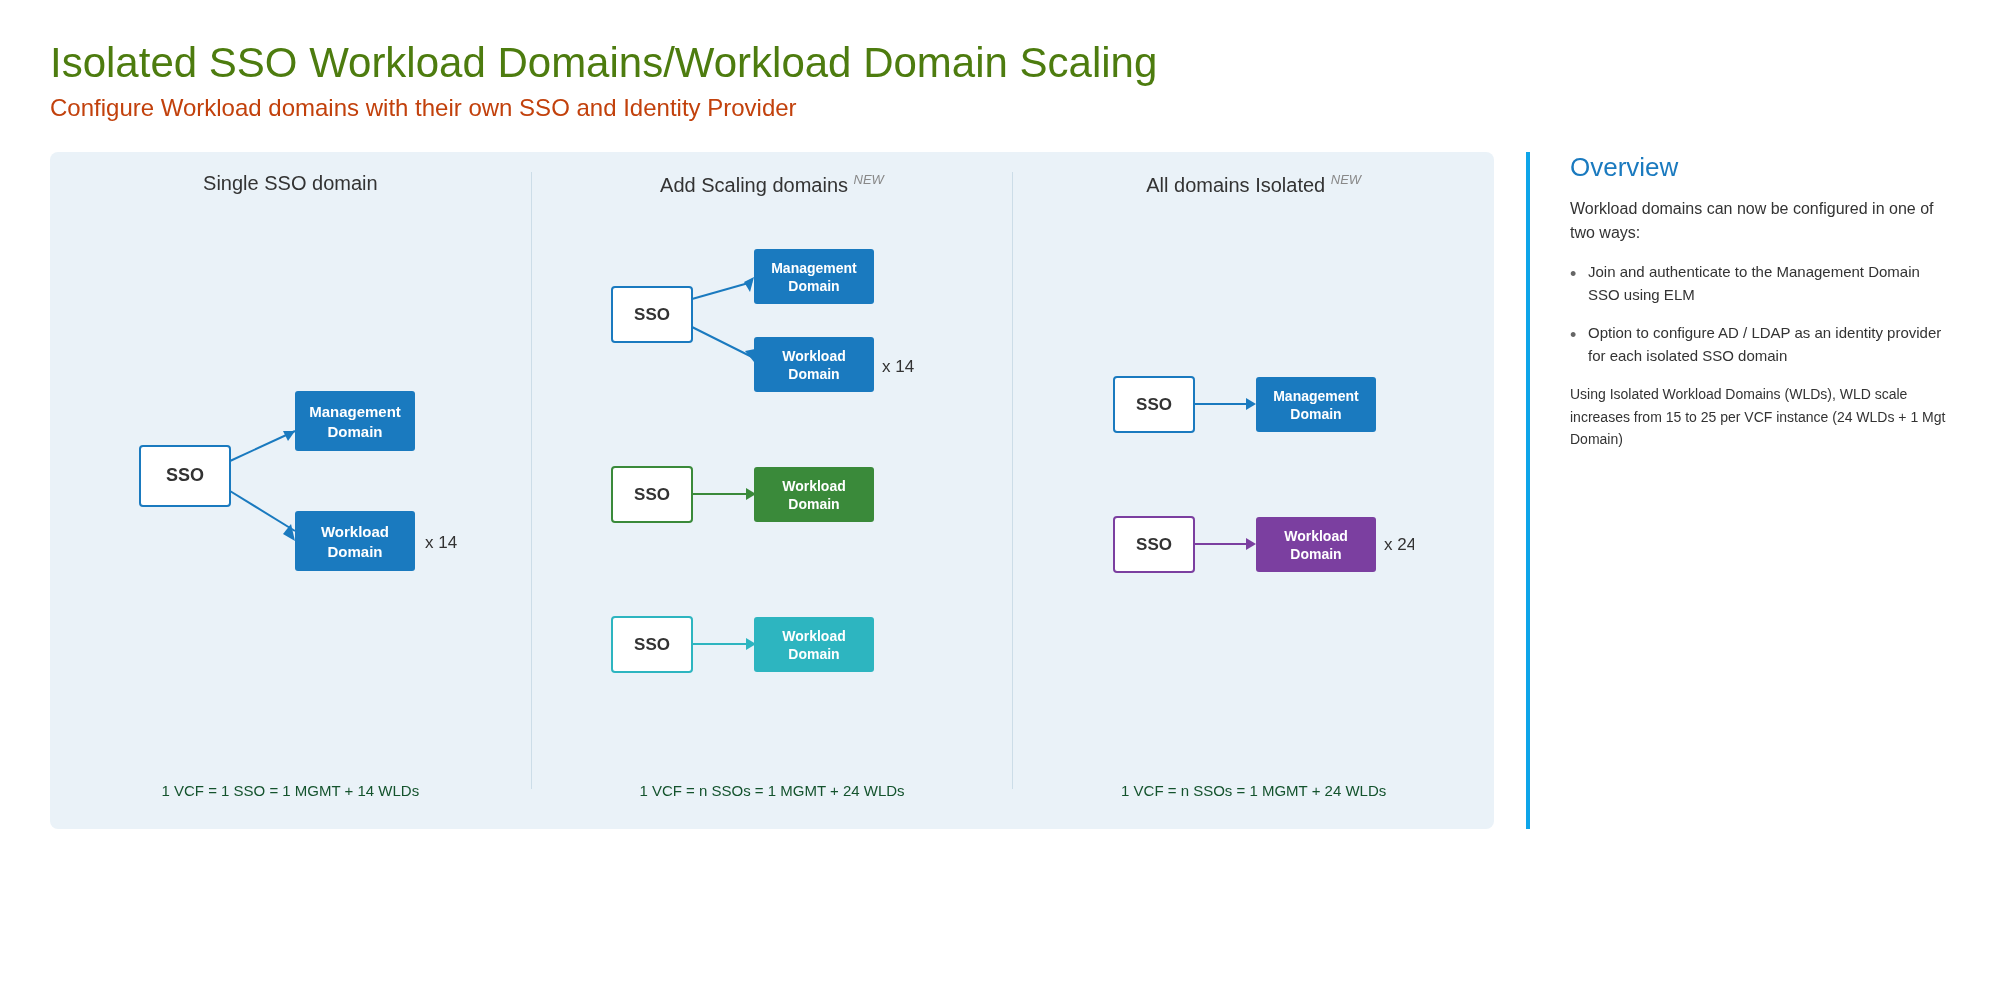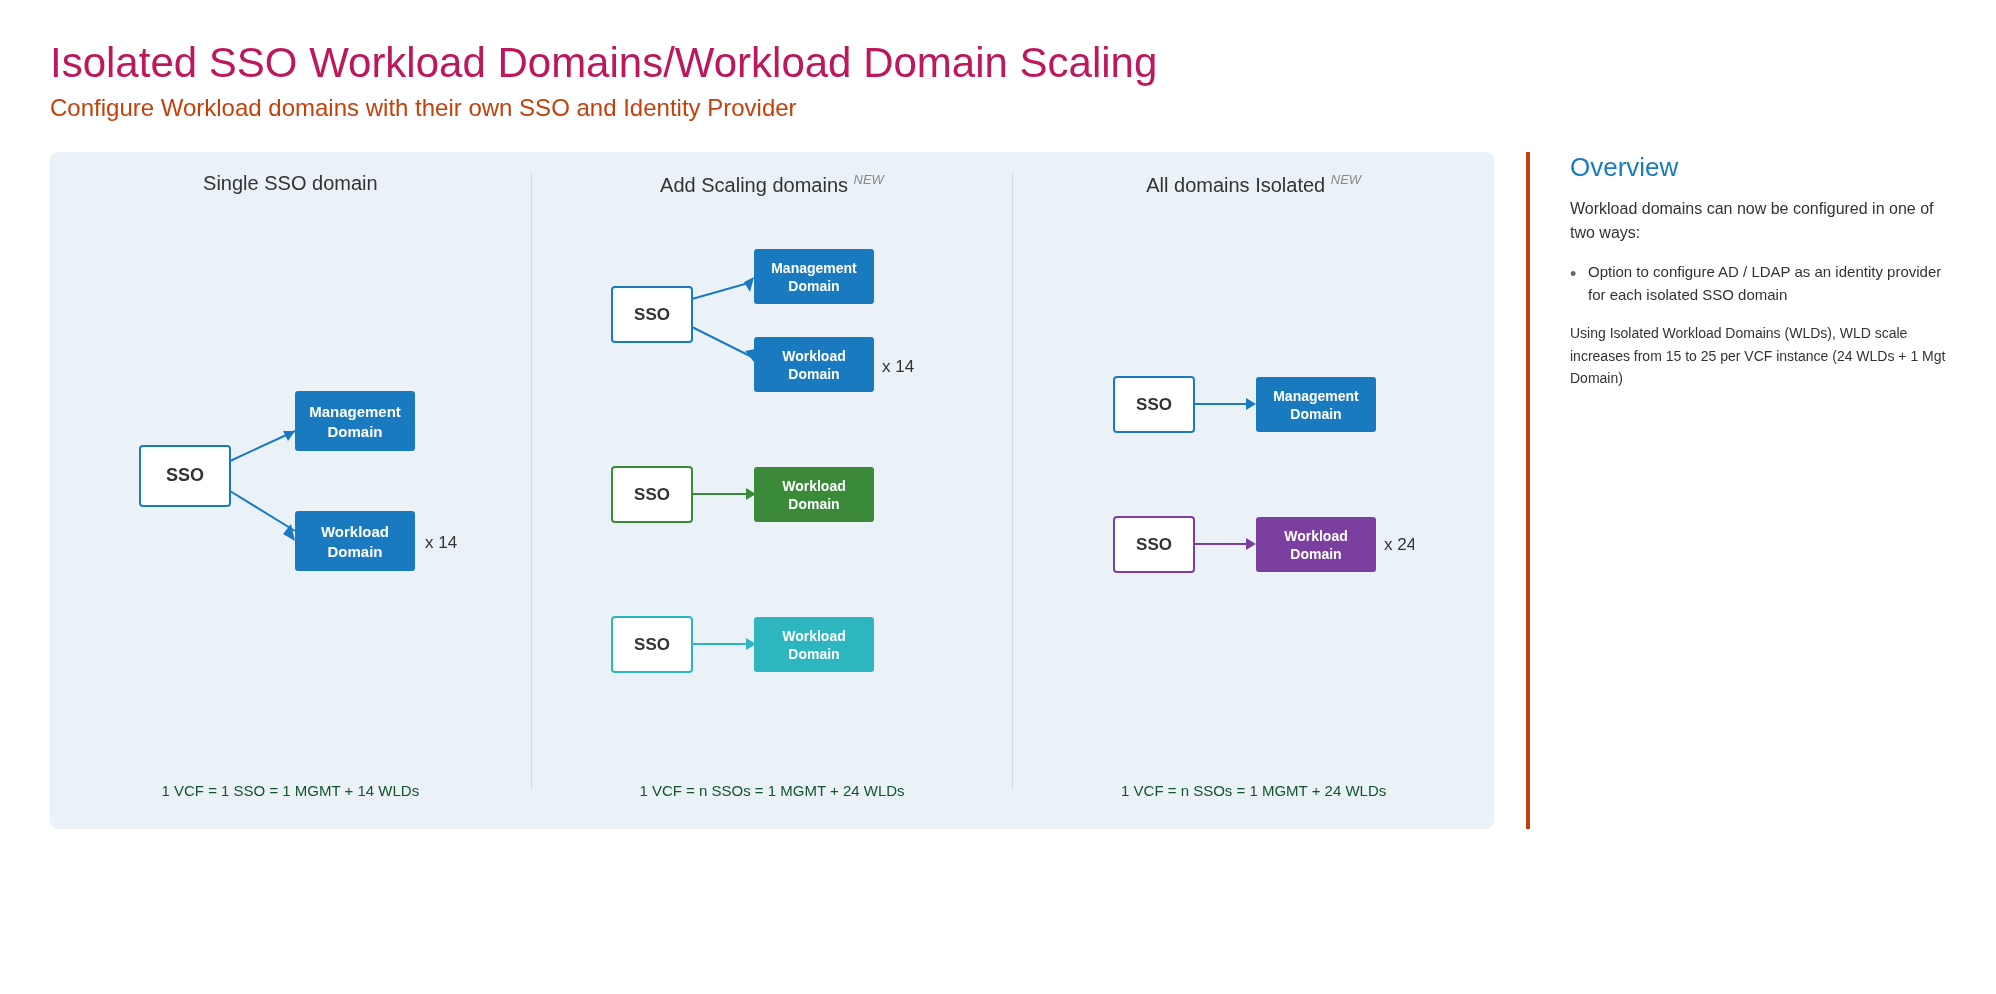--- a/index.html
+++ b/index.html
@@ -7,21 +7,21 @@
       font-family: Arial, Helvetica, sans-serif;
       background: #ffffff;
       color: #333;
       width: 1996px;
       min-height: 994px;
       padding: 40px 50px 30px 50px;
     }
     .page-title {
       font-size: 42px;
       font-weight: 300;
-      color: #be185d;
+      color: #4d7c0f;
       margin-bottom: 8px;
       line-height: 1.1;
     }
     .page-subtitle {
       font-size: 24px;
       font-weight: 300;
       color: #c2410c;
       margin-bottom: 30px;
     }
     .main-content {
@@ -80,21 +80,21 @@
       color: #14532d;
       text-align: center;
       margin-top: 35px;
       padding: 0 10px;
     }
     
     .overview-panel {
       width: 420px;
       min-width: 380px;
       padding-left: 40px;
-      border-left: 4px solid #c2410c;
+      border-left: 4px solid #0ea5e9;
       margin-left: 32px;
     }
     .overview-title {
       font-size: 26px;
       color: #1a7abf;
       font-weight: 400;
       margin-bottom: 14px;
     }
     .overview-intro {
       font-size: 16px;
@@ -250,17 +250,18 @@
       </div>
       <div class="col-footer">1 VCF = n SSOs = 1 MGMT + 24 WLDs</div>
     </div>
 
   </div>
 
   <div class="overview-panel">
     <h2 class="overview-title">Overview</h2>
     <p class="overview-intro">Workload domains can now be configured in one of two ways:</p>
     <ul class="overview-bullets">
+      <li>Join and authenticate to the Management Domain SSO using ELM</li>
       <li>Option to configure AD / LDAP as an identity provider for each isolated SSO domain</li>
     </ul>
     <p class="overview-bottom">Using Isolated Workload Domains (WLDs), WLD scale increases from 15 to 25 per VCF instance (24 WLDs + 1 Mgt Domain)</p>
   </div>
 </div>
 
 </body></html>

